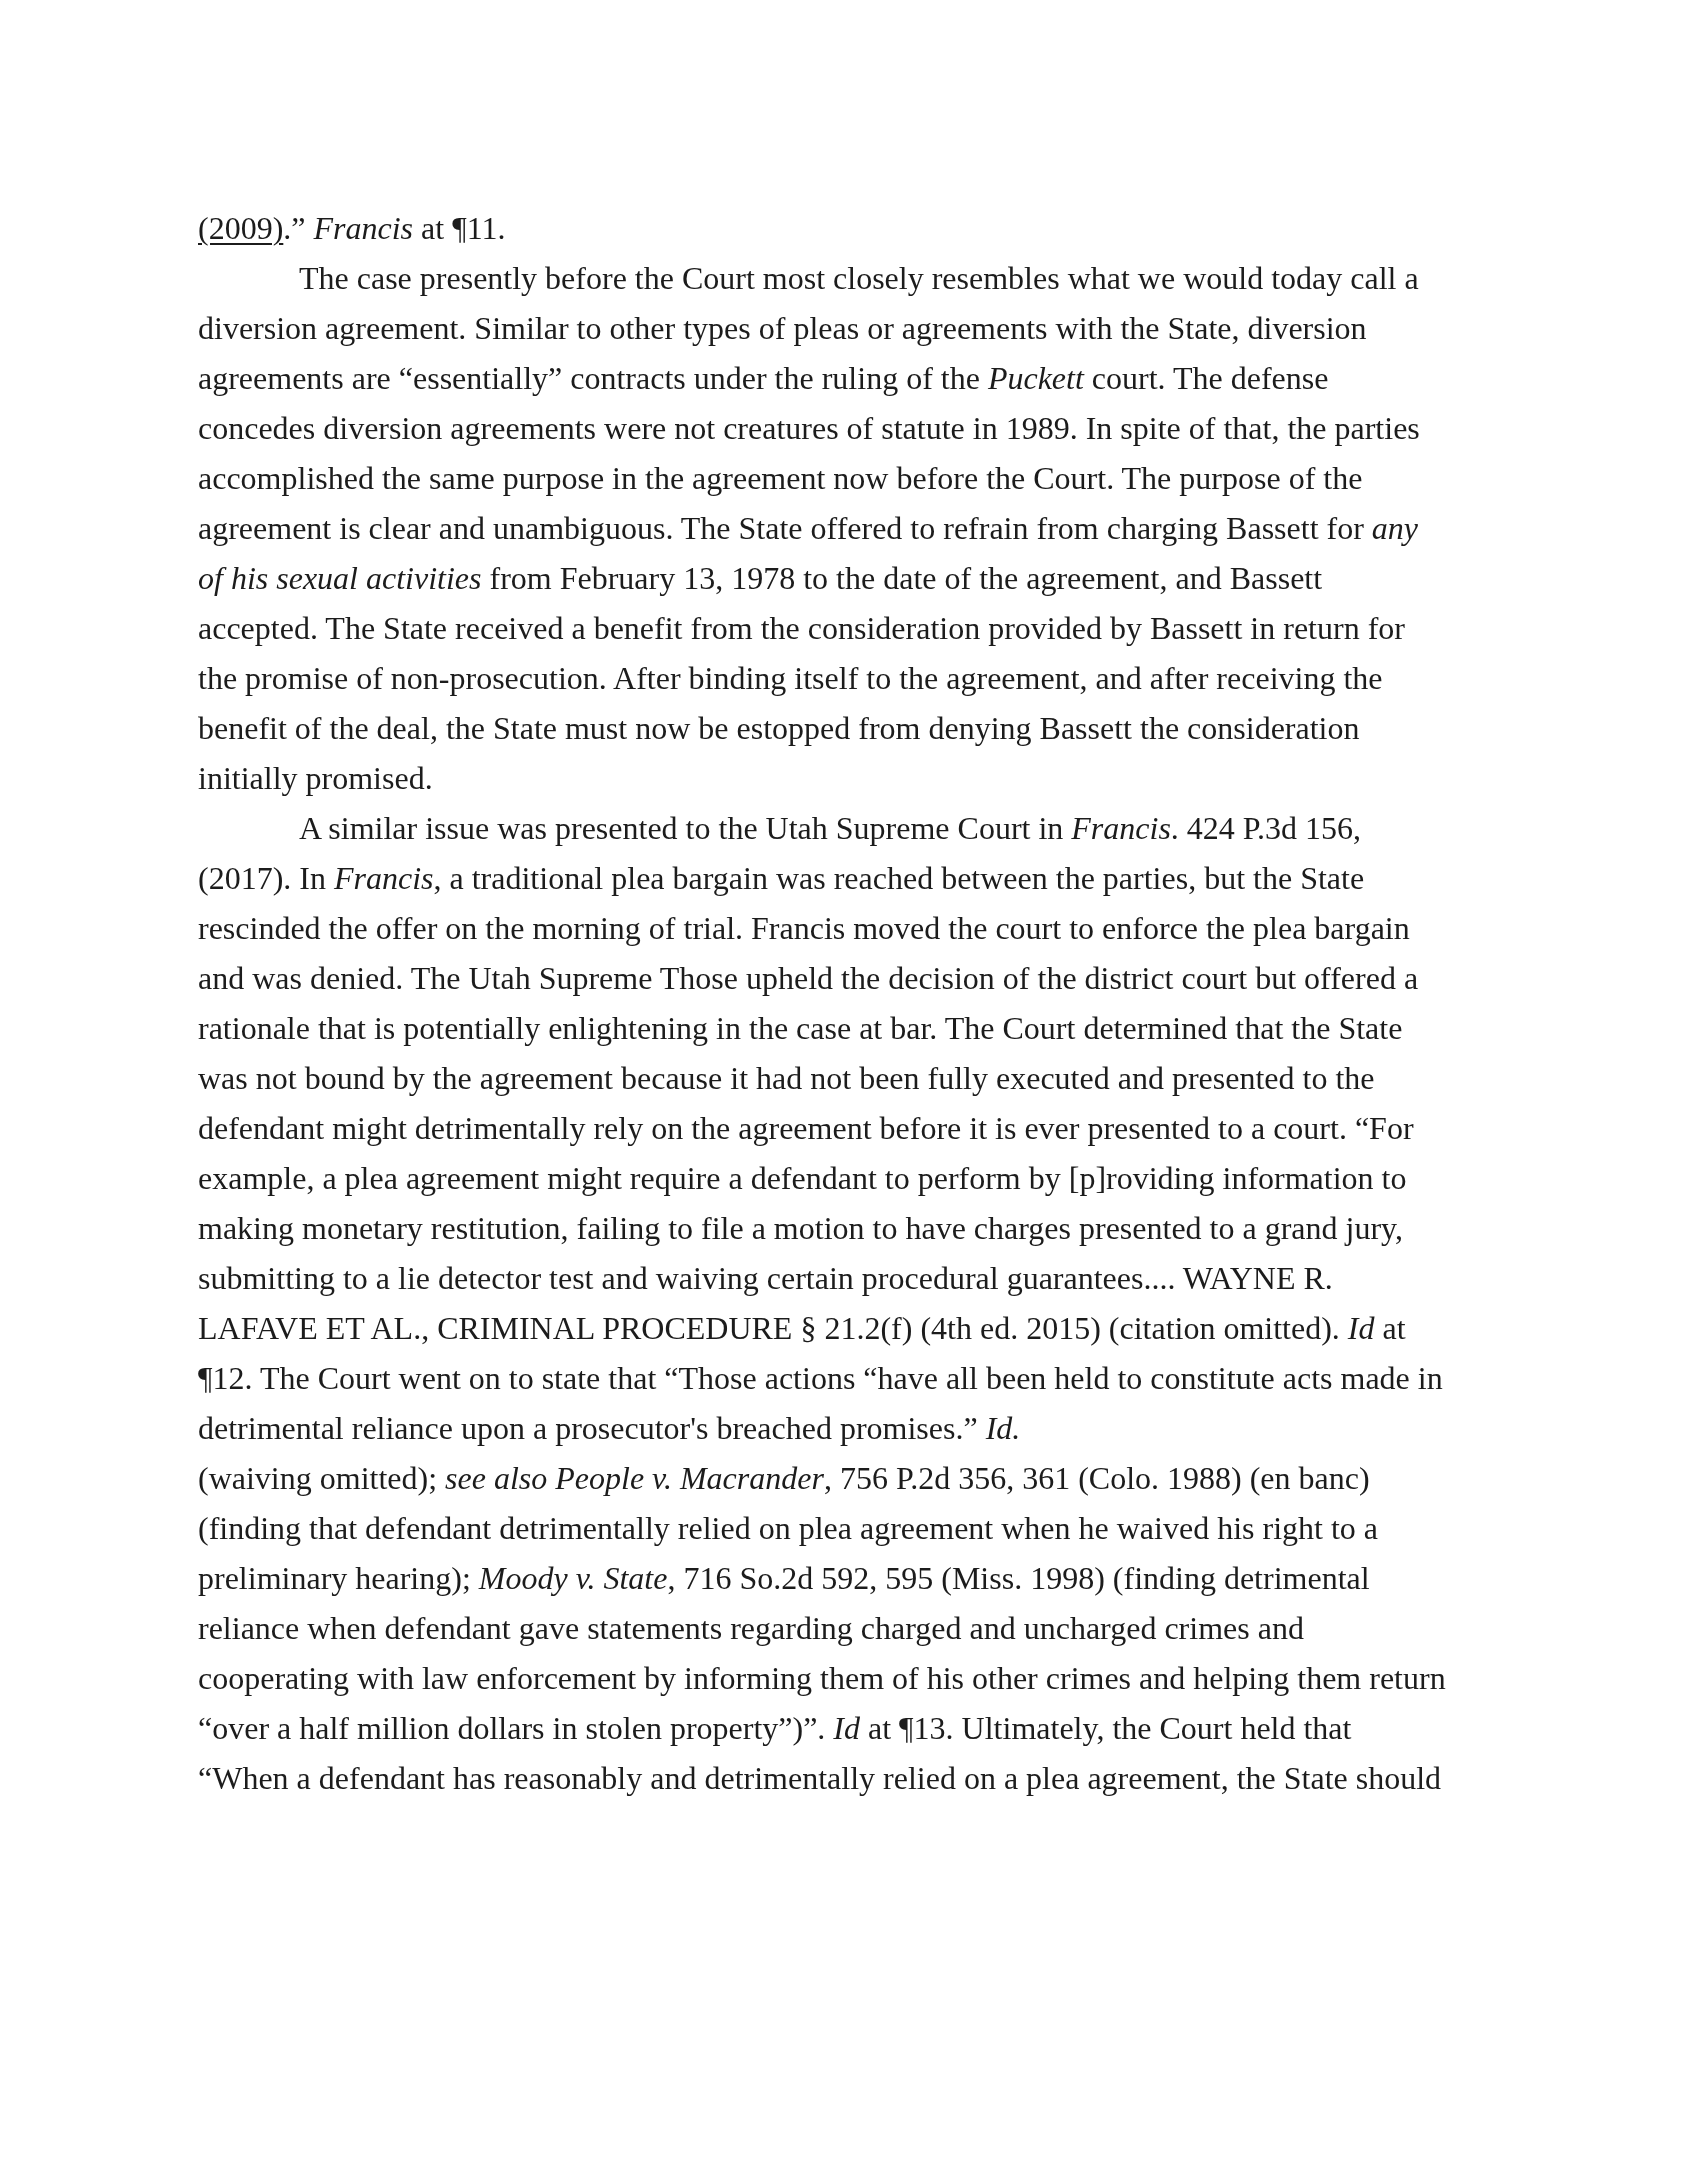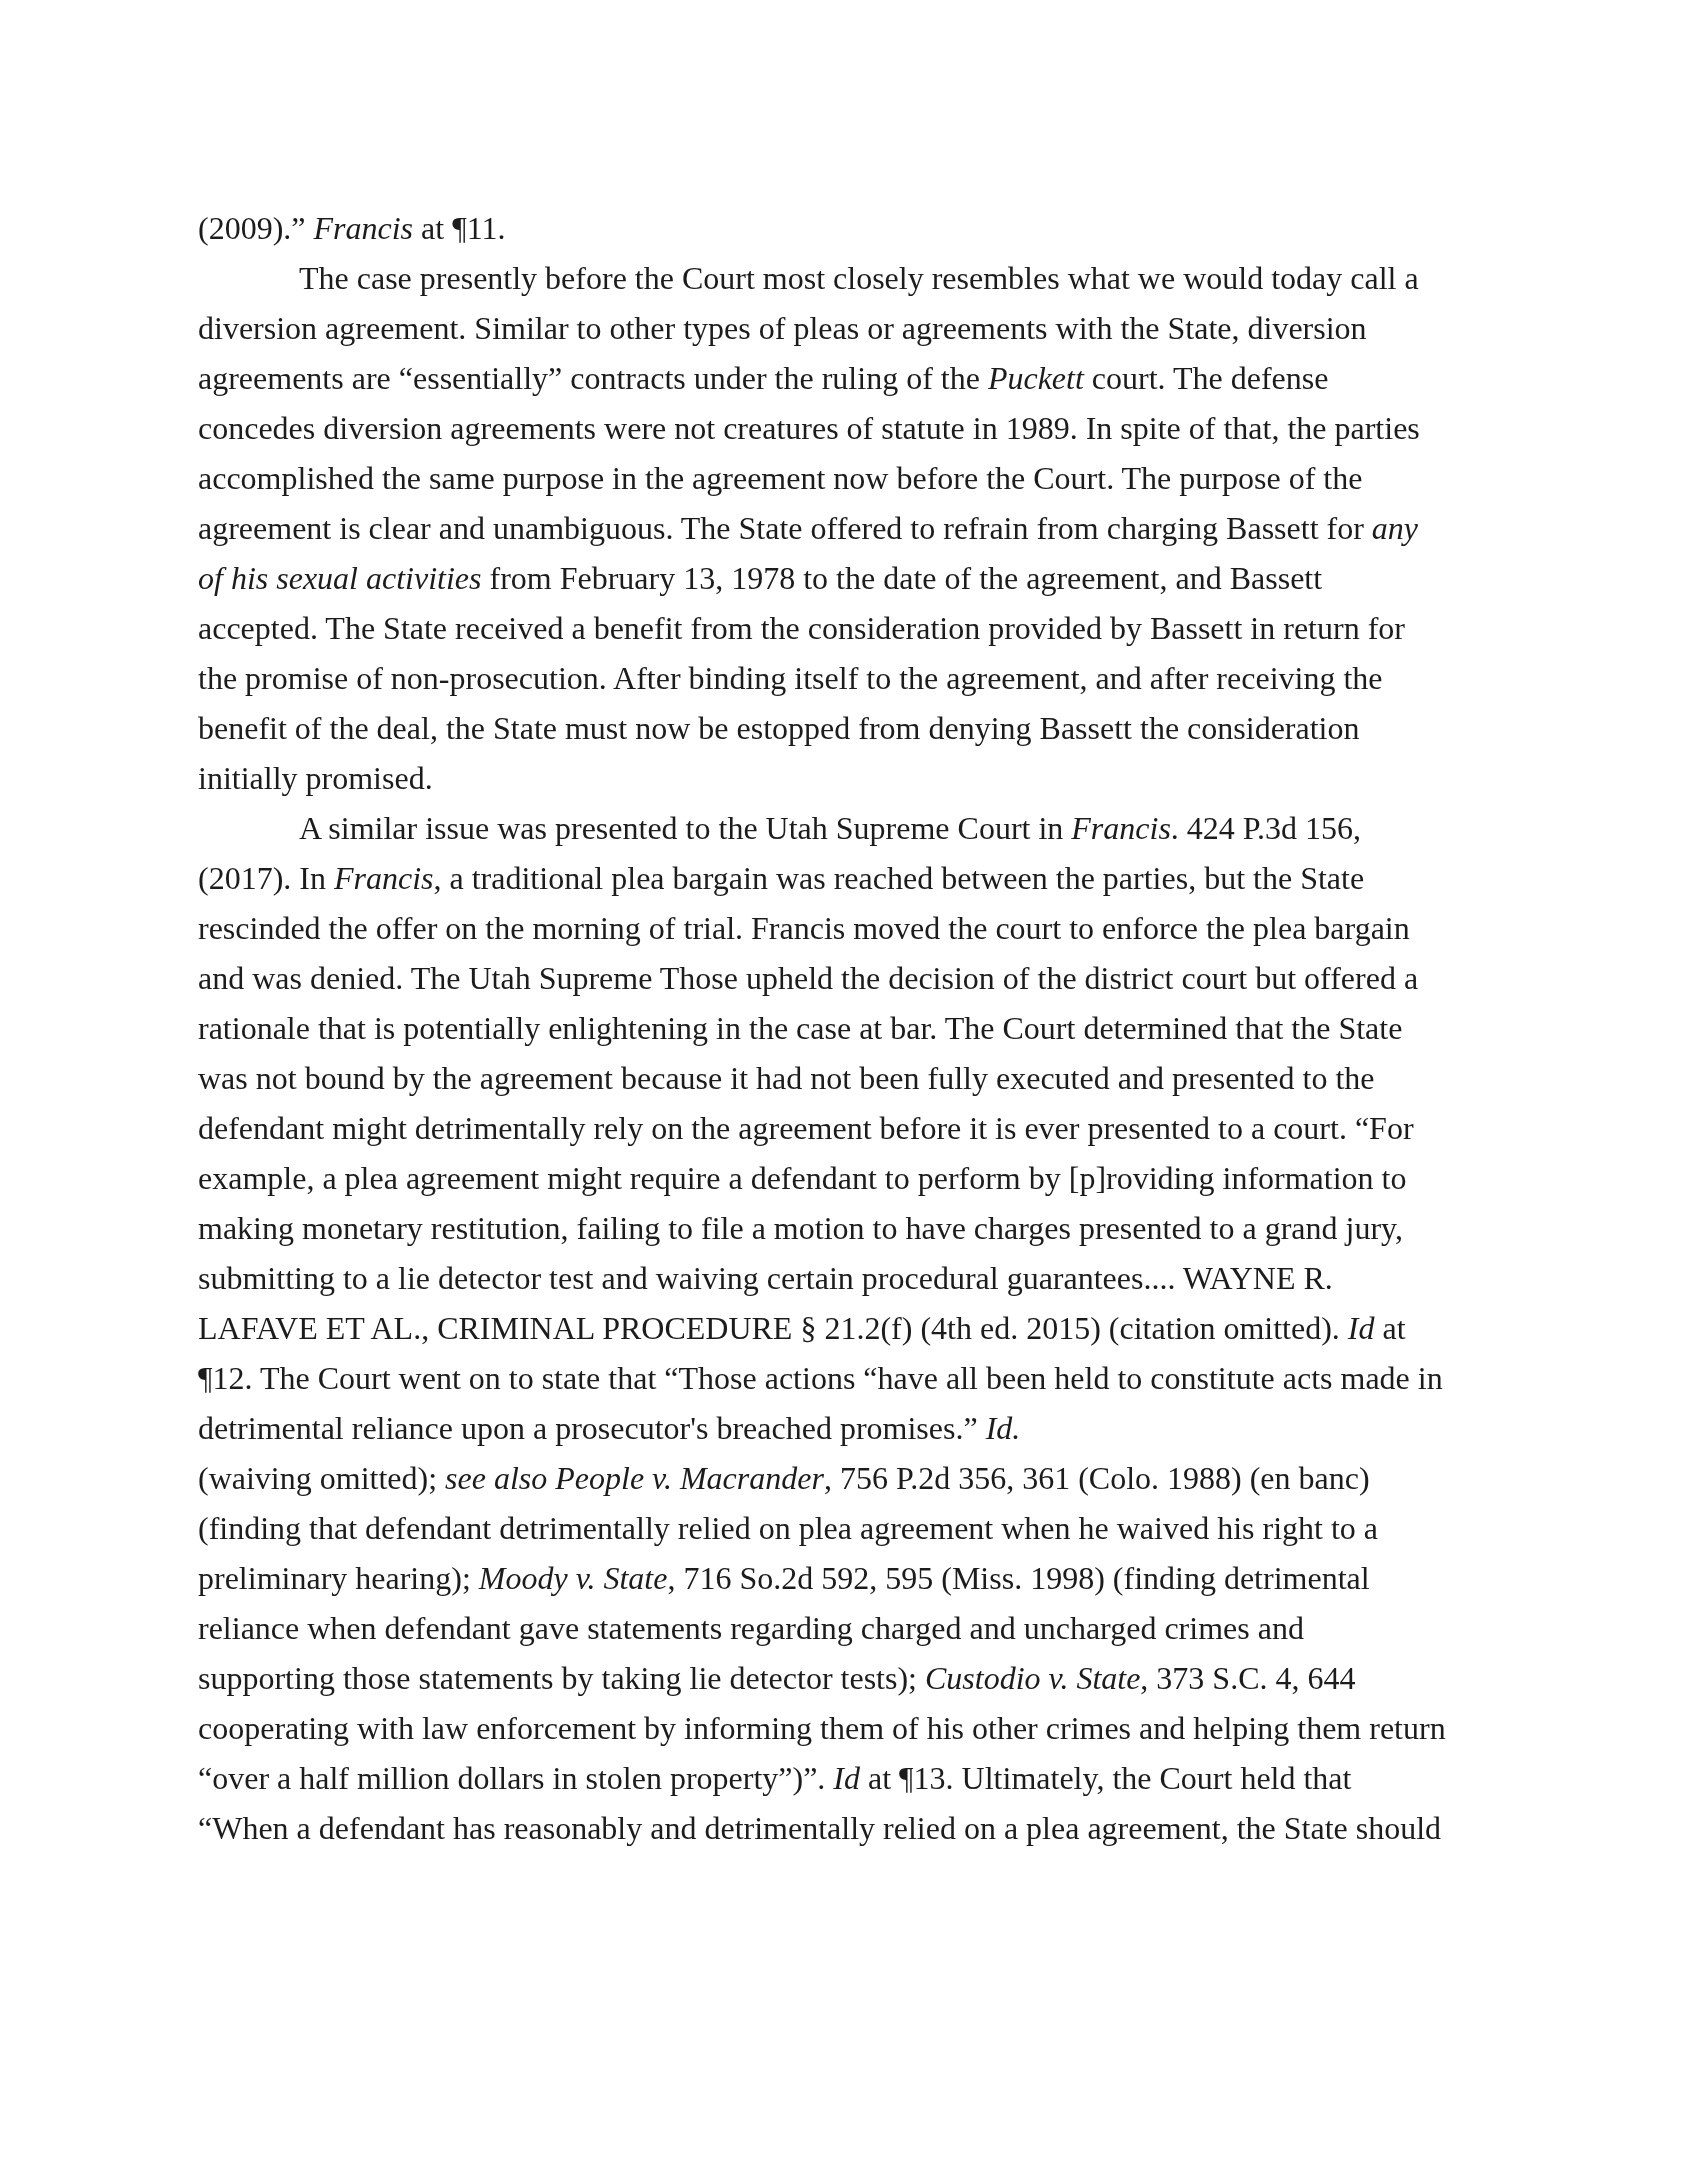--- a/index.html
+++ b/index.html
@@ -31,21 +31,21 @@
   }
   .line {
     height: 50px;
     line-height: 50px;
     white-space: nowrap;
   }
   .line.indent {
     padding-left: 101px;
   }
   .seg-italic { font-style: italic; font-family: Liberation Serif, serif; }
-  .seg-underline { text-underline-offset: 4.3px; text-decoration-thickness: 1.7px; }
+  .seg-underline { text-decoration: underline; text-underline-offset: 4.3px; text-decoration-thickness: 1.7px; }
 </style>
 </head>
 <body>
 
 <div class="page">
   <div class="text-block" id="text-block">
       <div class="line"><span class="seg-underline">(2009)</span><span class="">.” </span><span class="seg-italic">Francis</span><span class=""> at ¶11.</span></div>
       <div class="line indent"><span class="">The case presently before the Court most closely resembles what we would today call a</span></div>
       <div class="line"><span class="">diversion agreement. Similar to other types of pleas or agreements with the State, diversion</span></div>
       <div class="line"><span class="">agreements are “essentially” contracts under the ruling of the </span><span class="seg-italic">Puckett</span><span class=""> court. The defense</span></div>
@@ -67,19 +67,18 @@
       <div class="line"><span class="">example, a plea agreement might require a defendant to perform by [p]roviding information to</span></div>
       <div class="line"><span class="">making monetary restitution, failing to file a motion to have charges presented to a grand jury,</span></div>
       <div class="line"><span class="">submitting to a lie detector test and waiving certain procedural guarantees.... WAYNE R.</span></div>
       <div class="line"><span class="">LAFAVE ET AL., CRIMINAL PROCEDURE § 21.2(f) (4th ed. 2015) (citation omitted). </span><span class="seg-italic">Id</span><span class=""> at</span></div>
       <div class="line"><span class="">¶12. The Court went on to state that “Those actions “have all been held to constitute acts made in</span></div>
       <div class="line"><span class="">detrimental reliance upon a prosecutor's breached promises.” </span><span class="seg-italic">Id.</span></div>
       <div class="line"><span class="">(waiving omitted); </span><span class="seg-italic">see also People v. Macrander</span><span class="">, 756 P.2d 356, 361 (Colo. 1988) (en banc)</span></div>
       <div class="line"><span class="">(finding that defendant detrimentally relied on plea agreement when he waived his right to a</span></div>
       <div class="line"><span class="">preliminary hearing); </span><span class="seg-italic">Moody v. State</span><span class="">, 716 So.2d 592, 595 (Miss. 1998) (finding detrimental</span></div>
       <div class="line"><span class="">reliance when defendant gave statements regarding charged and uncharged crimes and</span></div>
-      <div class="line"><span class="">supporting those statements by taking lie detector tests); </span><span class="seg-italic">Custodio v. State</span><span class="">, 373 S.C. 4, 644</span></div>
       <div class="line"><span class="">cooperating with law enforcement by informing them of his other crimes and helping them return</span></div>
       <div class="line"><span class="">“over a half million dollars in stolen property”)”. </span><span class="seg-italic">Id</span><span class=""> at ¶13. Ultimately, the Court held that</span></div>
       <div class="line"><span class="">“When a defendant has reasonably and detrimentally relied on a plea agreement, the State should</span></div>
     </div>
 </div>
 
 
 </body></html>

